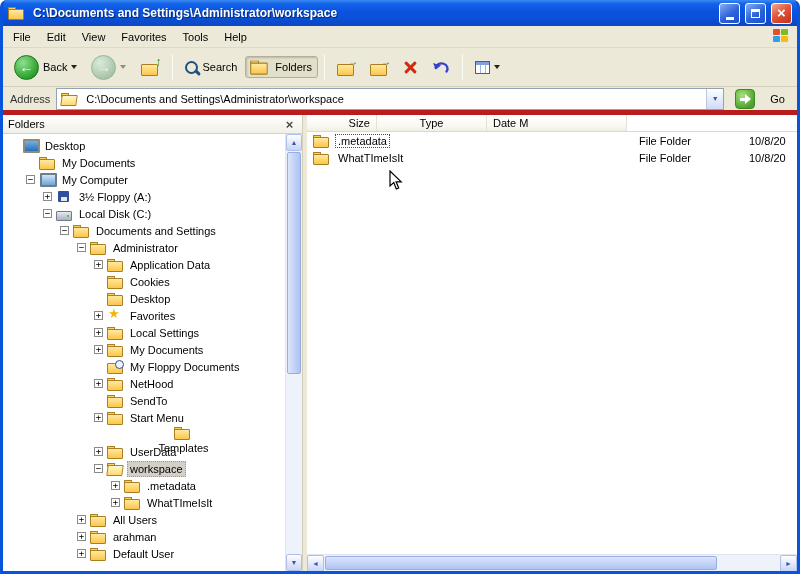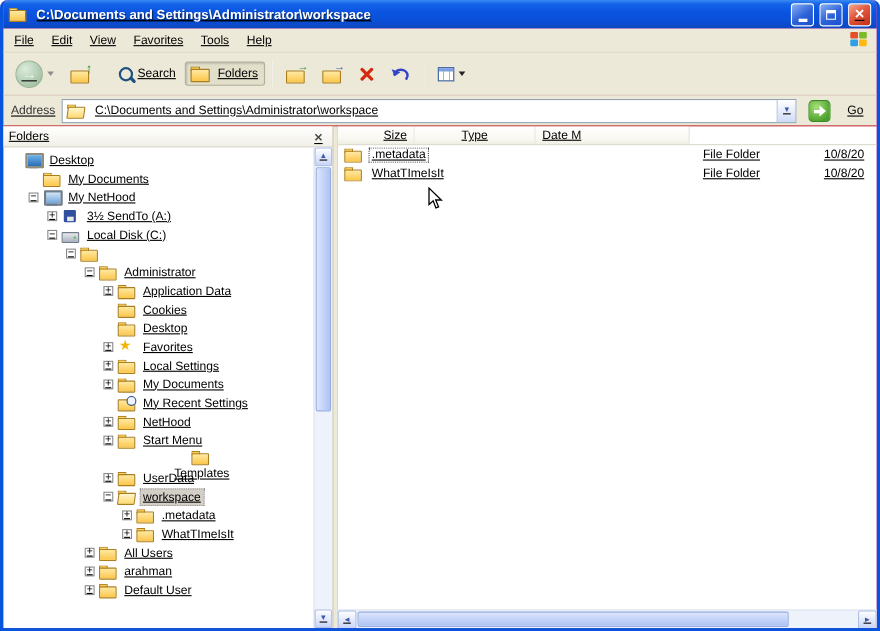--- a/index.html
+++ b/index.html
@@ -1,20 +1,20 @@
 <!DOCTYPE html>
 <html><head>
 <meta charset="utf-8">
 <style>
   * { margin:0; padding:0; box-sizing:border-box; }
   body { background:#fff; font-family:"Liberation Sans", sans-serif; }
   .window{
     width:800px; height:574px; display:flex; flex-direction:column;
     border-left:3px solid #0854dd; border-right:3px solid #0854dd; border-bottom:3px solid #0854dd;
-    border-radius:7px 7px 0 0; position:relative; background:#ec4899; overflow:hidden;text-decoration:underline;
+    border-radius:7px 7px 0 0; position:relative; background:#1d4ed8; overflow:hidden;
   }
   
   .titlebar{ height:26px; flex:none; display:flex; align-items:center; gap:5px; padding:0 5px;
     background:linear-gradient(180deg,#3a8af2 0%,#1563e9 14%,#0b55e2 40%,#0a4fd8 72%,#0d47bf 100%);
     border-radius:5px 5px 0 0; }
   .title-text{ color:#fff; font-weight:bold; font-size:12px; text-shadow:1px 1px 1px rgba(0,0,0,.55);
     flex:1; white-space:nowrap; overflow:hidden; }
   .tb-btn{ width:21px; height:21px; border-radius:3px; border:1px solid #fff;
     display:flex; align-items:center; justify-content:center; flex:none; }
   .btn-min,.btn-max{ background:linear-gradient(145deg,#87aef5 0%,#2c62d8 55%,#1c4fd0 100%); }
@@ -62,21 +62,21 @@
   .foldarrow.copy::after{ content:"→"; color:#2d5f9e; }
   .del-x{ width:15px; height:15px; position:relative; flex:none; }
   .del-x::before,.del-x::after{ content:""; position:absolute; left:0; top:6px; width:15px; height:3px;
     background:#d42a10; border-radius:1px; }
   .del-x::before{ transform:rotate(45deg); } .del-x::after{ transform:rotate(-45deg); }
   .views-ico{ width:15px; height:13px; border:1px solid #3b5fa3; background:
     linear-gradient(90deg,#fff 0 4px,#9cb6e8 4px 5px,#fff 5px 9px,#9cb6e8 9px 10px,#fff 10px 15px); flex:none; position:relative; }
   .views-ico::before{ content:""; position:absolute; left:0; top:0; right:0; height:3px; background:#7ea0e0; }
   
   .addressbar{ height:28px; flex:none; display:flex; align-items:center; gap:6px; padding:0 7px;
-    background:#ece9d8; border-bottom:1px solid #b91c1c; }
+    background:#ece9d8; border-bottom:5px solid #b91c1c; }
   .addr-label{ font-size:11px; color:#333; }
   .addr-input{ flex:1; height:22px; background:#fff; border:1px solid #93a3b3; display:flex; align-items:center;
     gap:5px; padding-left:4px; font-size:11px; min-width:0; }
   .addr-text{ flex:1; white-space:nowrap; overflow:hidden; }
   .addr-drop{ width:17px; height:20px; background:linear-gradient(180deg,#fdfeff,#cfdcf8);
     border-left:1px solid #b9c6e0; display:flex; align-items:center; justify-content:center; flex:none; }
   .addr-drop::before{ content:"▼"; font-size:7px; color:#3a57a8; }
   .go-btn{ display:flex; align-items:center; gap:15px; padding:2px 5px; }
   .go-icon{ width:20px; height:20px; border-radius:4px; position:relative; flex:none;
     background:radial-gradient(circle at 35% 30%, #a8e07a, #4aa02c 78%); border:1px solid #3a8a22; }
@@ -186,20 +186,25 @@
     <span class="winlogo">
       <i class="wl1"></i>
         <i class="wl2"></i>
         <i class="wl3"></i>
         <i class="wl4"></i>
     </span>
   </div>
 
   <div class="toolbar">
     <div class="tbtn">
+      <span class="circle back-c"></span>
+      <span class="tlbl">Back</span>
+      <span class="caret"></span>
+    </div>
+    <div class="tbtn">
       <span class="circle fwd-c"></span>
       <span class="caret gray"></span>
     </div>
     <div class="tbtn">
       <span class="upfolder"></span>
     </div>
     <span class="sep"></span>
     <div class="tbtn">
       <span class="magnifier"></span>
       <span class="tlbl">Search</span>
@@ -259,35 +264,36 @@
               <span class="tlabel">Desktop</span>
             </div>
             <div class="tree-row" style="padding-left: 23px;">
               <span class="expander-spacer"></span>
               <span class="ticon folder-docs"></span>
               <span class="tlabel">My Documents</span>
             </div>
             <div class="tree-row" style="padding-left: 23px;">
               <span class="expander">−</span>
               <span class="ticon computer"></span>
-              <span class="tlabel">My NetHood</span>
+              <span class="tlabel">My Computer</span>
             </div>
             <div class="tree-row" style="padding-left: 40px;">
               <span class="expander">+</span>
               <span class="ticon floppy"></span>
-              <span class="tlabel">3½ SendTo (A:)</span>
+              <span class="tlabel">3½ Floppy (A:)</span>
             </div>
             <div class="tree-row" style="padding-left: 40px;">
               <span class="expander">−</span>
               <span class="ticon disk"></span>
               <span class="tlabel">Local Disk (C:)</span>
             </div>
             <div class="tree-row" style="padding-left: 57px;">
               <span class="expander">−</span>
               <span class="ticon folder"></span>
+              <span class="tlabel">Documents and Settings</span>
             </div>
             <div class="tree-row" style="padding-left: 74px;">
               <span class="expander">−</span>
               <span class="ticon folder"></span>
               <span class="tlabel">Administrator</span>
             </div>
             <div class="tree-row" style="padding-left: 91px;">
               <span class="expander">+</span>
               <span class="ticon folder"></span>
               <span class="tlabel">Application Data</span>
@@ -313,26 +319,31 @@
               <span class="tlabel">Local Settings</span>
             </div>
             <div class="tree-row" style="padding-left: 91px;">
               <span class="expander">+</span>
               <span class="ticon folder-docs"></span>
               <span class="tlabel">My Documents</span>
             </div>
             <div class="tree-row" style="padding-left: 91px;">
               <span class="expander-spacer"></span>
               <span class="ticon recent"></span>
-              <span class="tlabel">My Recent Settings</span>
+              <span class="tlabel">My Floppy Documents</span>
             </div>
             <div class="tree-row" style="padding-left: 91px;">
               <span class="expander">+</span>
               <span class="ticon folder"></span>
               <span class="tlabel">NetHood</span>
+            </div>
+            <div class="tree-row" style="padding-left: 91px;">
+              <span class="expander-spacer"></span>
+              <span class="ticon folder"></span>
+              <span class="tlabel">SendTo</span>
             </div>
             <div class="tree-row" style="padding-left: 91px;">
               <span class="expander">+</span>
               <span class="ticon folder"></span>
               <span class="tlabel">Start Menu</span>
             </div>
             <div class="tree-row" style="padding-left: 91px; flex-direction: column;">
               <span class="expander-spacer"></span>
               <span class="ticon folder"></span>
               <span class="tlabel">Templates</span>

